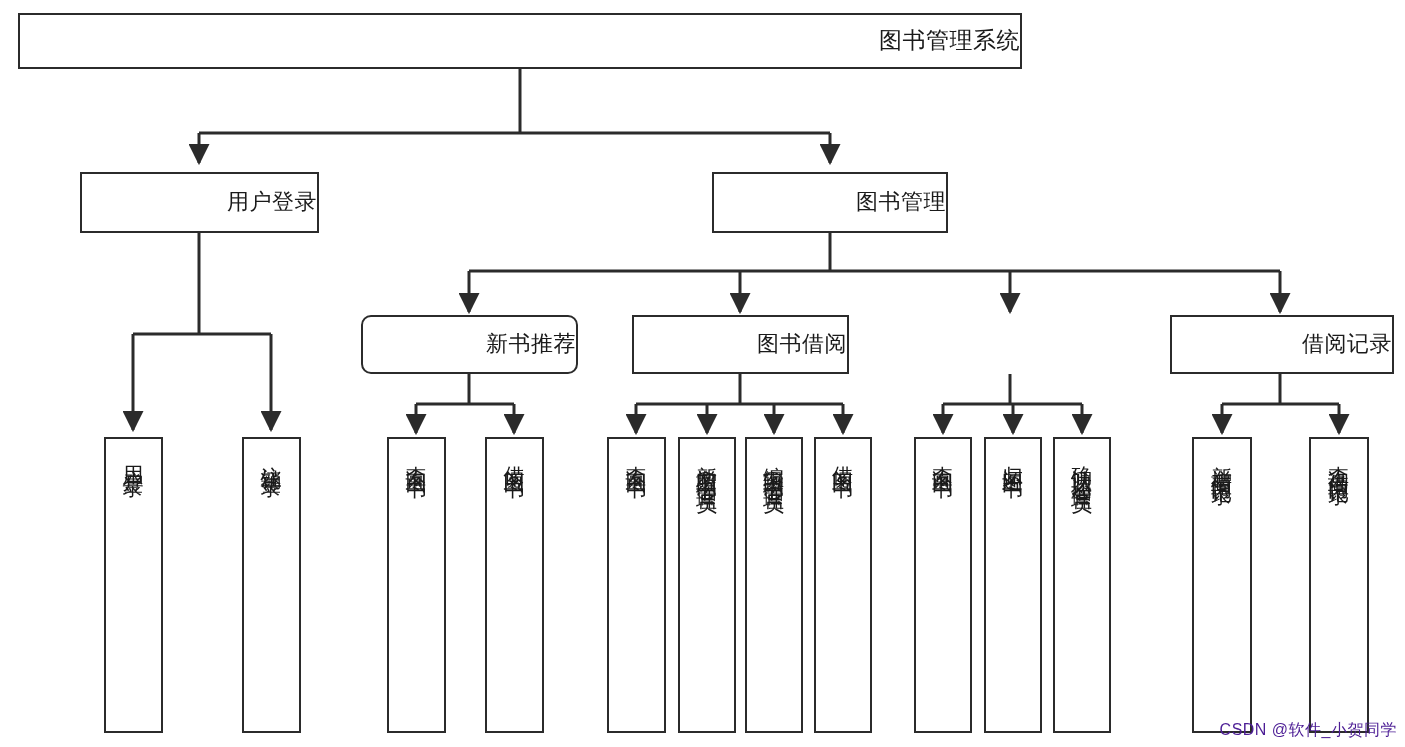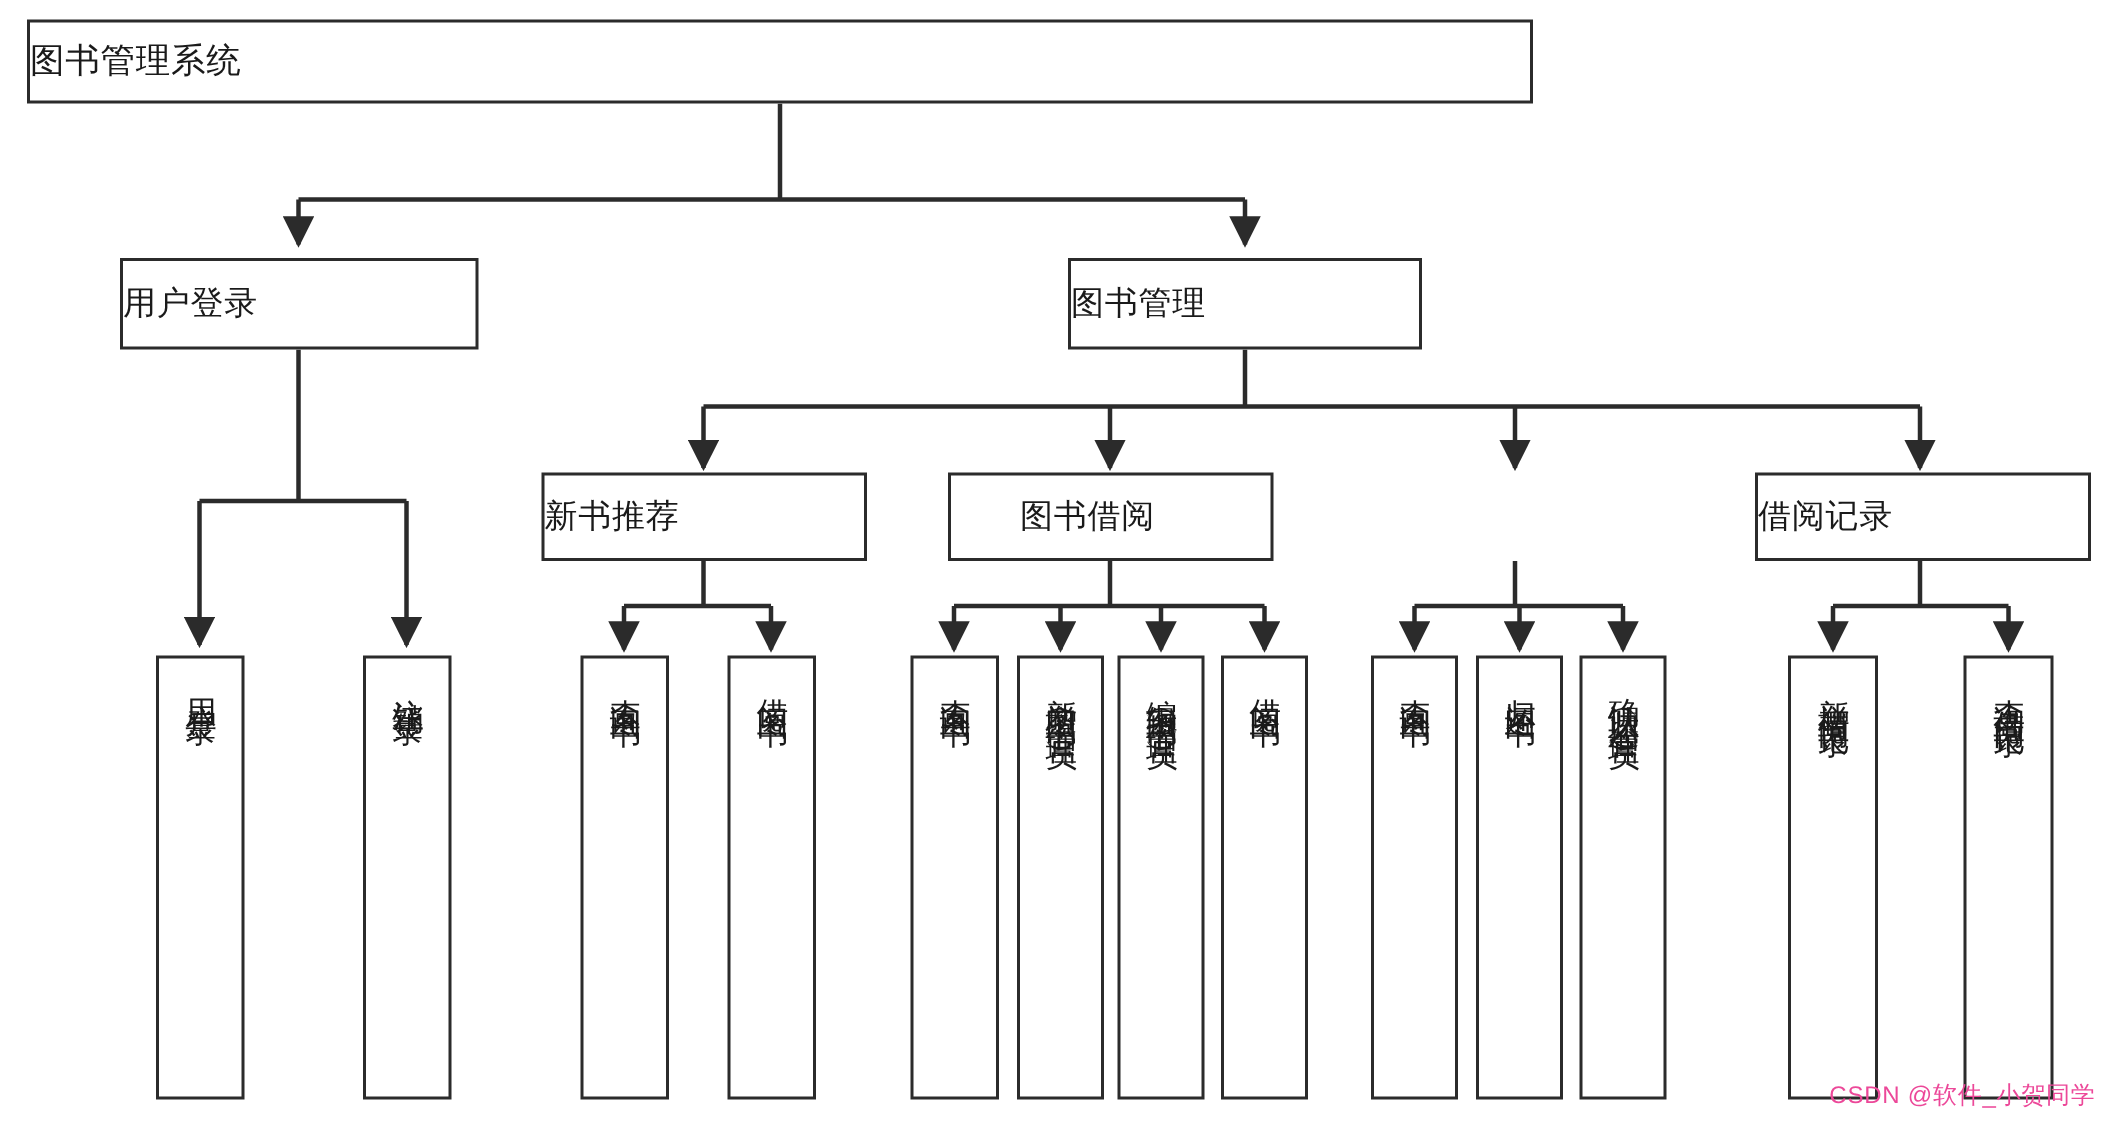--- a/index.html
+++ b/index.html
@@ -24,21 +24,21 @@
     width: 1405px;
     height: 747px;
   }
   .node {
     position: absolute;
     box-sizing: border-box;
     background: #ffffff;
     border: 2px solid #2b2b2b;
     display: flex;
     align-items: center;
-    justify-content: flex-start;
+    justify-content: flex-end;
     color: #1a1a1a;
     z-index: 3;
   }
   .node .label {
     display: block;
     text-align: center;
     line-height: 1.12;
     white-space: nowrap;
     letter-spacing: 0.5px;
   }
@@ -61,21 +61,21 @@
     font-size: 21px;
     line-height: 1.0;
     letter-spacing: 4px;
     white-space: nowrap;
   }
   .watermark {
     position: absolute;
     right: 8px;
     bottom: 6px;
     font-size: 16px;
-    color: #ec4899;
+    color: #4c1d95;
     letter-spacing: 0.5px;
     z-index: 5;
     white-space: nowrap;
   }
 </style>
 </head>
 <body>
 
 <div id="canvas">
 
@@ -133,21 +133,21 @@
     <span class="label">图书管理系统</span>
   </div>
 
   <div class="node h-node" style="left:80px; top:172px; width:239px; height:61px;">
     <span class="label">用户登录</span>
   </div>
   <div class="node h-node" style="left:712px; top:172px; width:236px; height:61px;">
     <span class="label">图书管理</span>
   </div>
 
-  <div class="node h-node" style="left:361px; top:315px; width:217px; height:59px;">
+  <div class="node h-node" style="left:361px; top:315px; width:217px; height:59px;border-radius:10px;">
     <span class="label">新书推荐</span>
   </div>
   <div class="node h-node" style="left:632px; top:315px; width:217px; height:59px;padding-left:46px;">
     <span class="label">图书借阅</span>
   </div>
   <div class="node h-node" style="left:1170px; top:315px; width:224px; height:59px;">
     <span class="label">借阅记录</span>
   </div>
 
   <div class="node v-node" style="left:104px; top:437px; width:59px; height:296px;">

